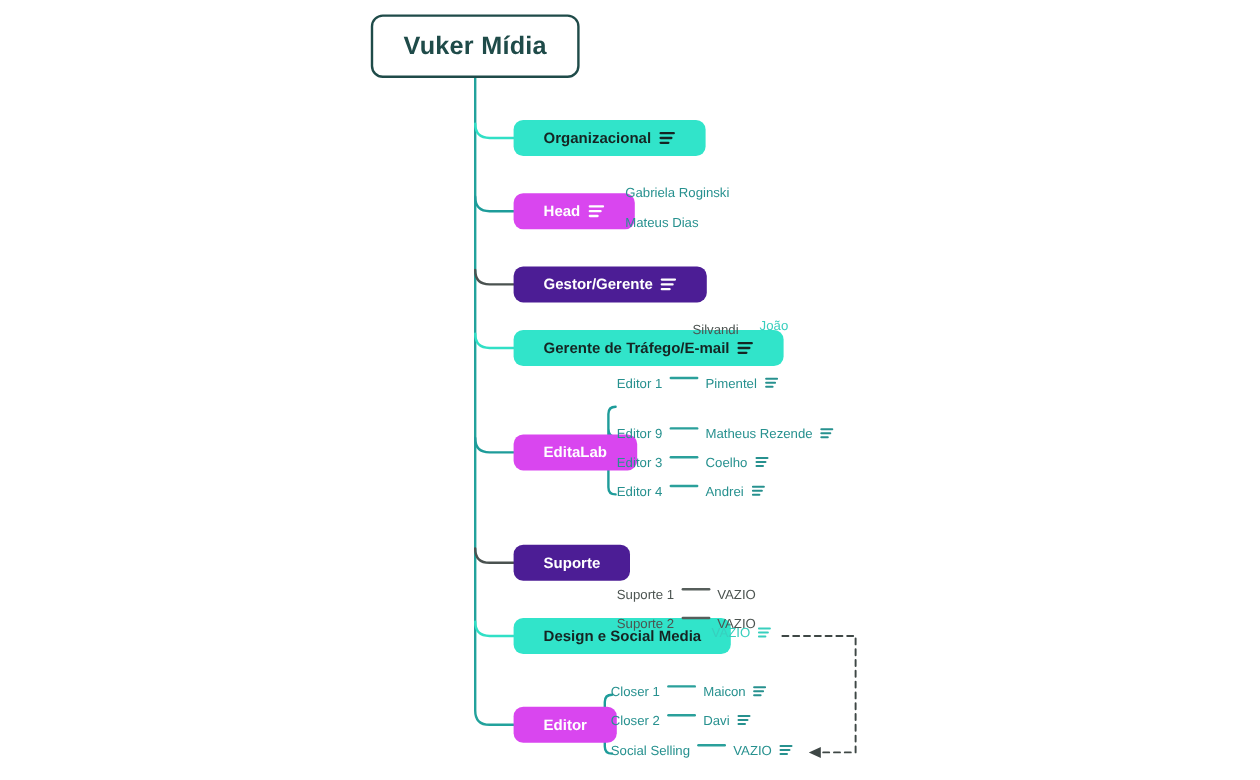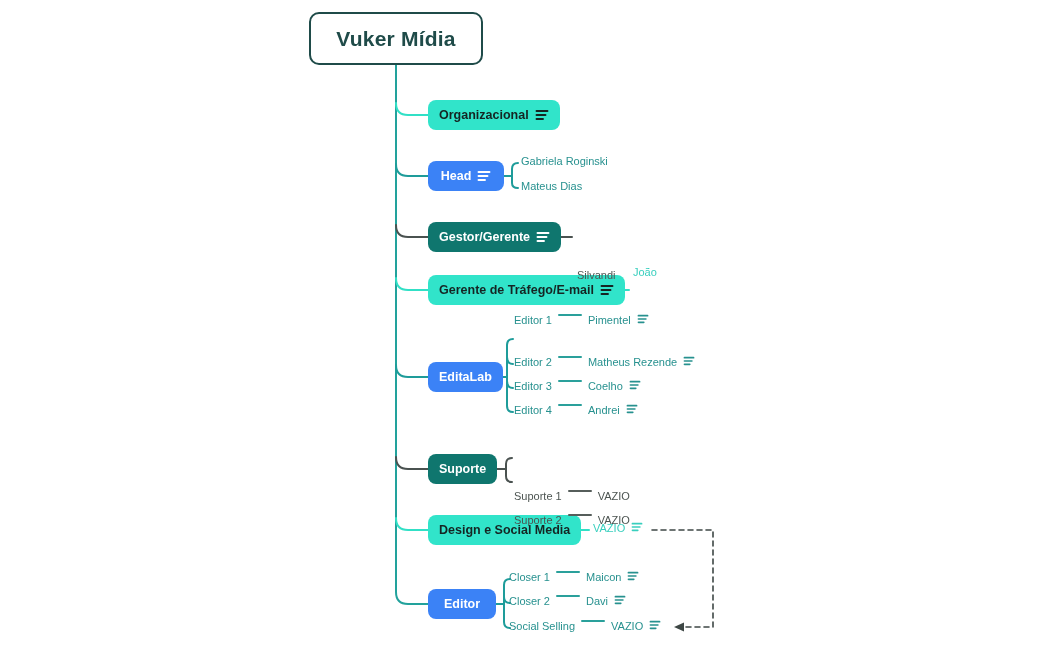--- a/index.html
+++ b/index.html
@@ -15,25 +15,25 @@
     position:absolute;left:309px;top:12px;width:174px;height:53px;
     box-sizing:border-box;background:#ffffff;border:2.5px solid #1F4B49;border-radius:10px;
     display:flex;align-items:center;justify-content:center;
     color:#1F4B49;font-size:21px;font-weight:bold;letter-spacing:.2px;white-space:nowrap;
   }
 
   
   .node{
     position:absolute;height:30px;box-sizing:border-box;border-radius:8px;
     display:flex;align-items:center;justify-content:center;gap:6px;
-    padding:0 11px;font-size:12.5px;font-weight:bold;white-space:nowrap;
+    padding:0 25px;font-size:12.5px;font-weight:bold;white-space:nowrap;
   }
   .node.mint{background:#31E4CA;color:#152523;}
-  .node.teal{background:#3b82f6;color:#ffffff;}
-  .node.dark{background:#0f766e;color:#ffffff;}
+  .node.teal{background:#d946ef;color:#ffffff;}
+  .node.dark{background:#4c1d95;color:#ffffff;}
 
   
   .row{
     position:absolute;height:16px;display:flex;align-items:flex-start;
     font-size:11px;white-space:nowrap;
   }
   .row.teal{color:#27918F;}
   .row.mint{color:#38CFBE;}
   .row.dark{color:#4C5451;margin-top:40px;}
   .row .dash{display:inline-block;width:24px;height:2px;border-radius:2px;margin:0 6px;}
@@ -153,21 +153,21 @@
     <span>Editor 1</span>
     <i class="dash"></i>
     <span>Pimentel</span>
     <span class="note-icon">
       <svg width="12" height="10" viewBox="0 0 14 12">
           <path d="M1.5 2H12.5M1.5 6H10.5M1.5 10H8" stroke="currentColor" stroke-width="2" stroke-linecap="round" fill="none"></path>
         </svg>
     </span>
   </div>
   <div class="row teal" style="left:514px;top:356px">
-    <span>Editor 2</span>
+    <span>Editor 9</span>
     <i class="dash"></i>
     <span>Matheus Rezende</span>
     <span class="note-icon">
       <svg width="12" height="10" viewBox="0 0 14 12">
           <path d="M1.5 2H12.5M1.5 6H10.5M1.5 10H8" stroke="currentColor" stroke-width="2" stroke-linecap="round" fill="none"></path>
         </svg>
     </span>
   </div>
   <div class="row teal" style="left:514px;top:380px">
     <span>Editor 3</span>

